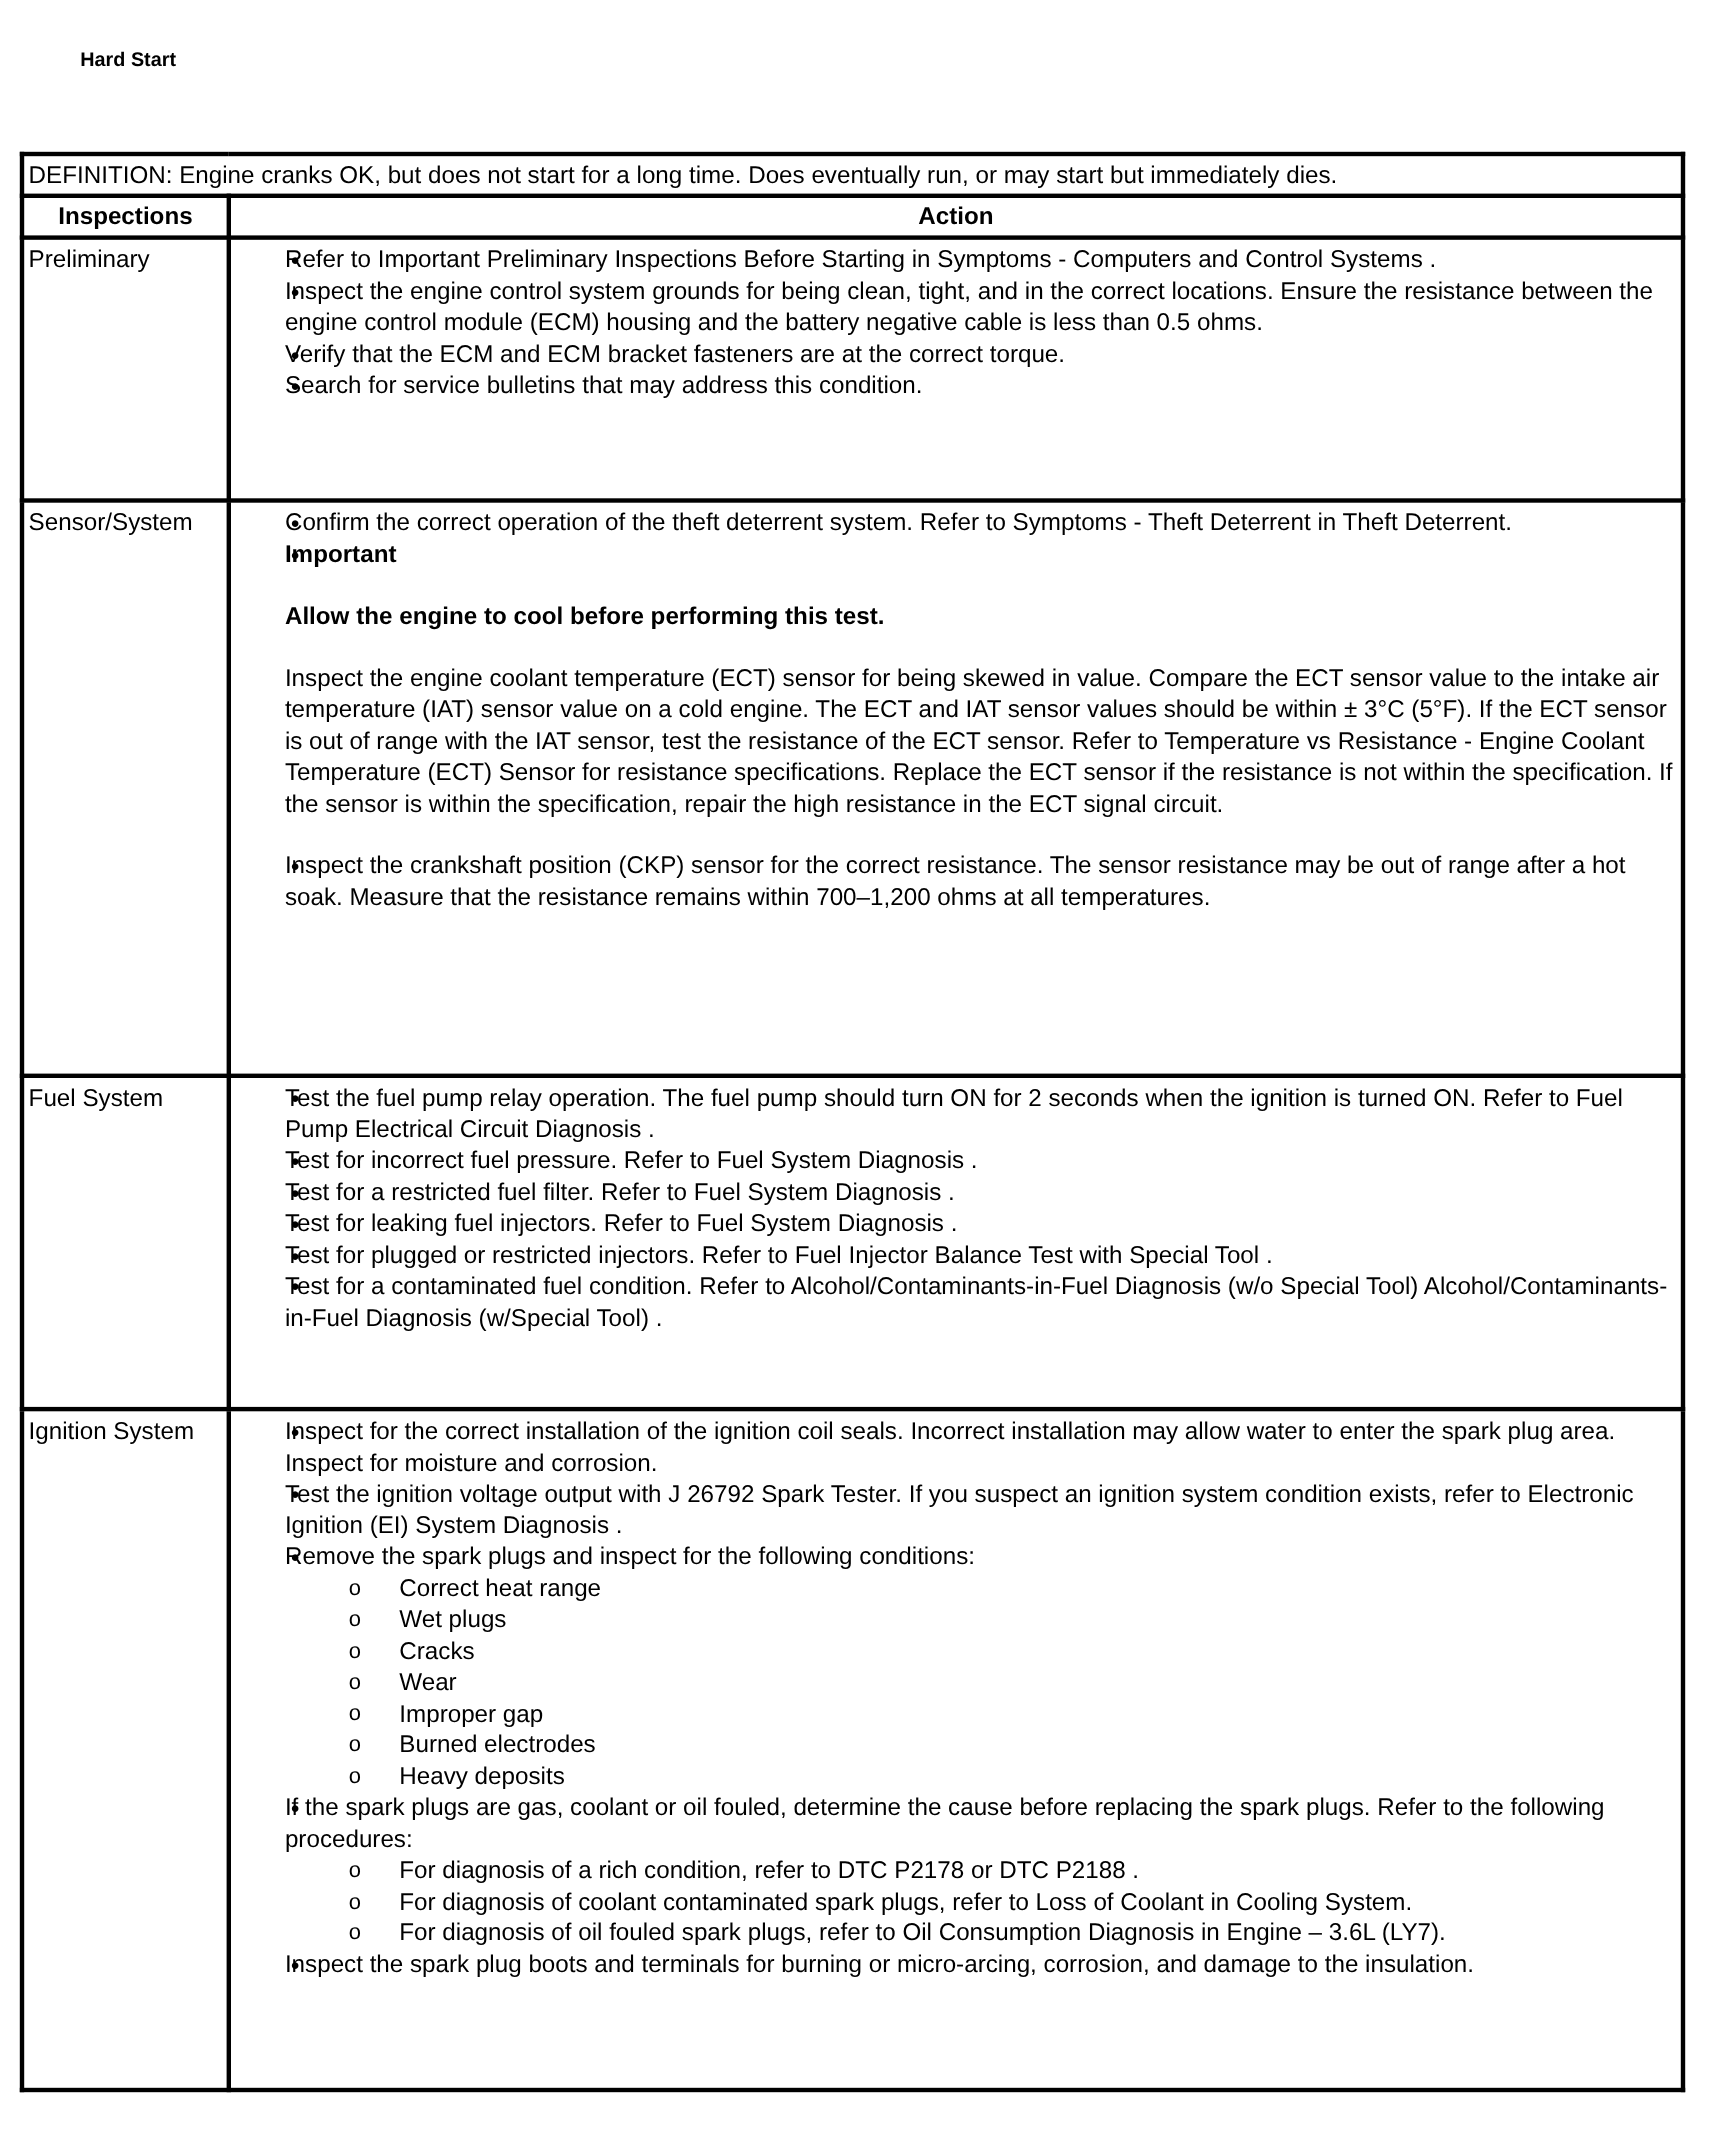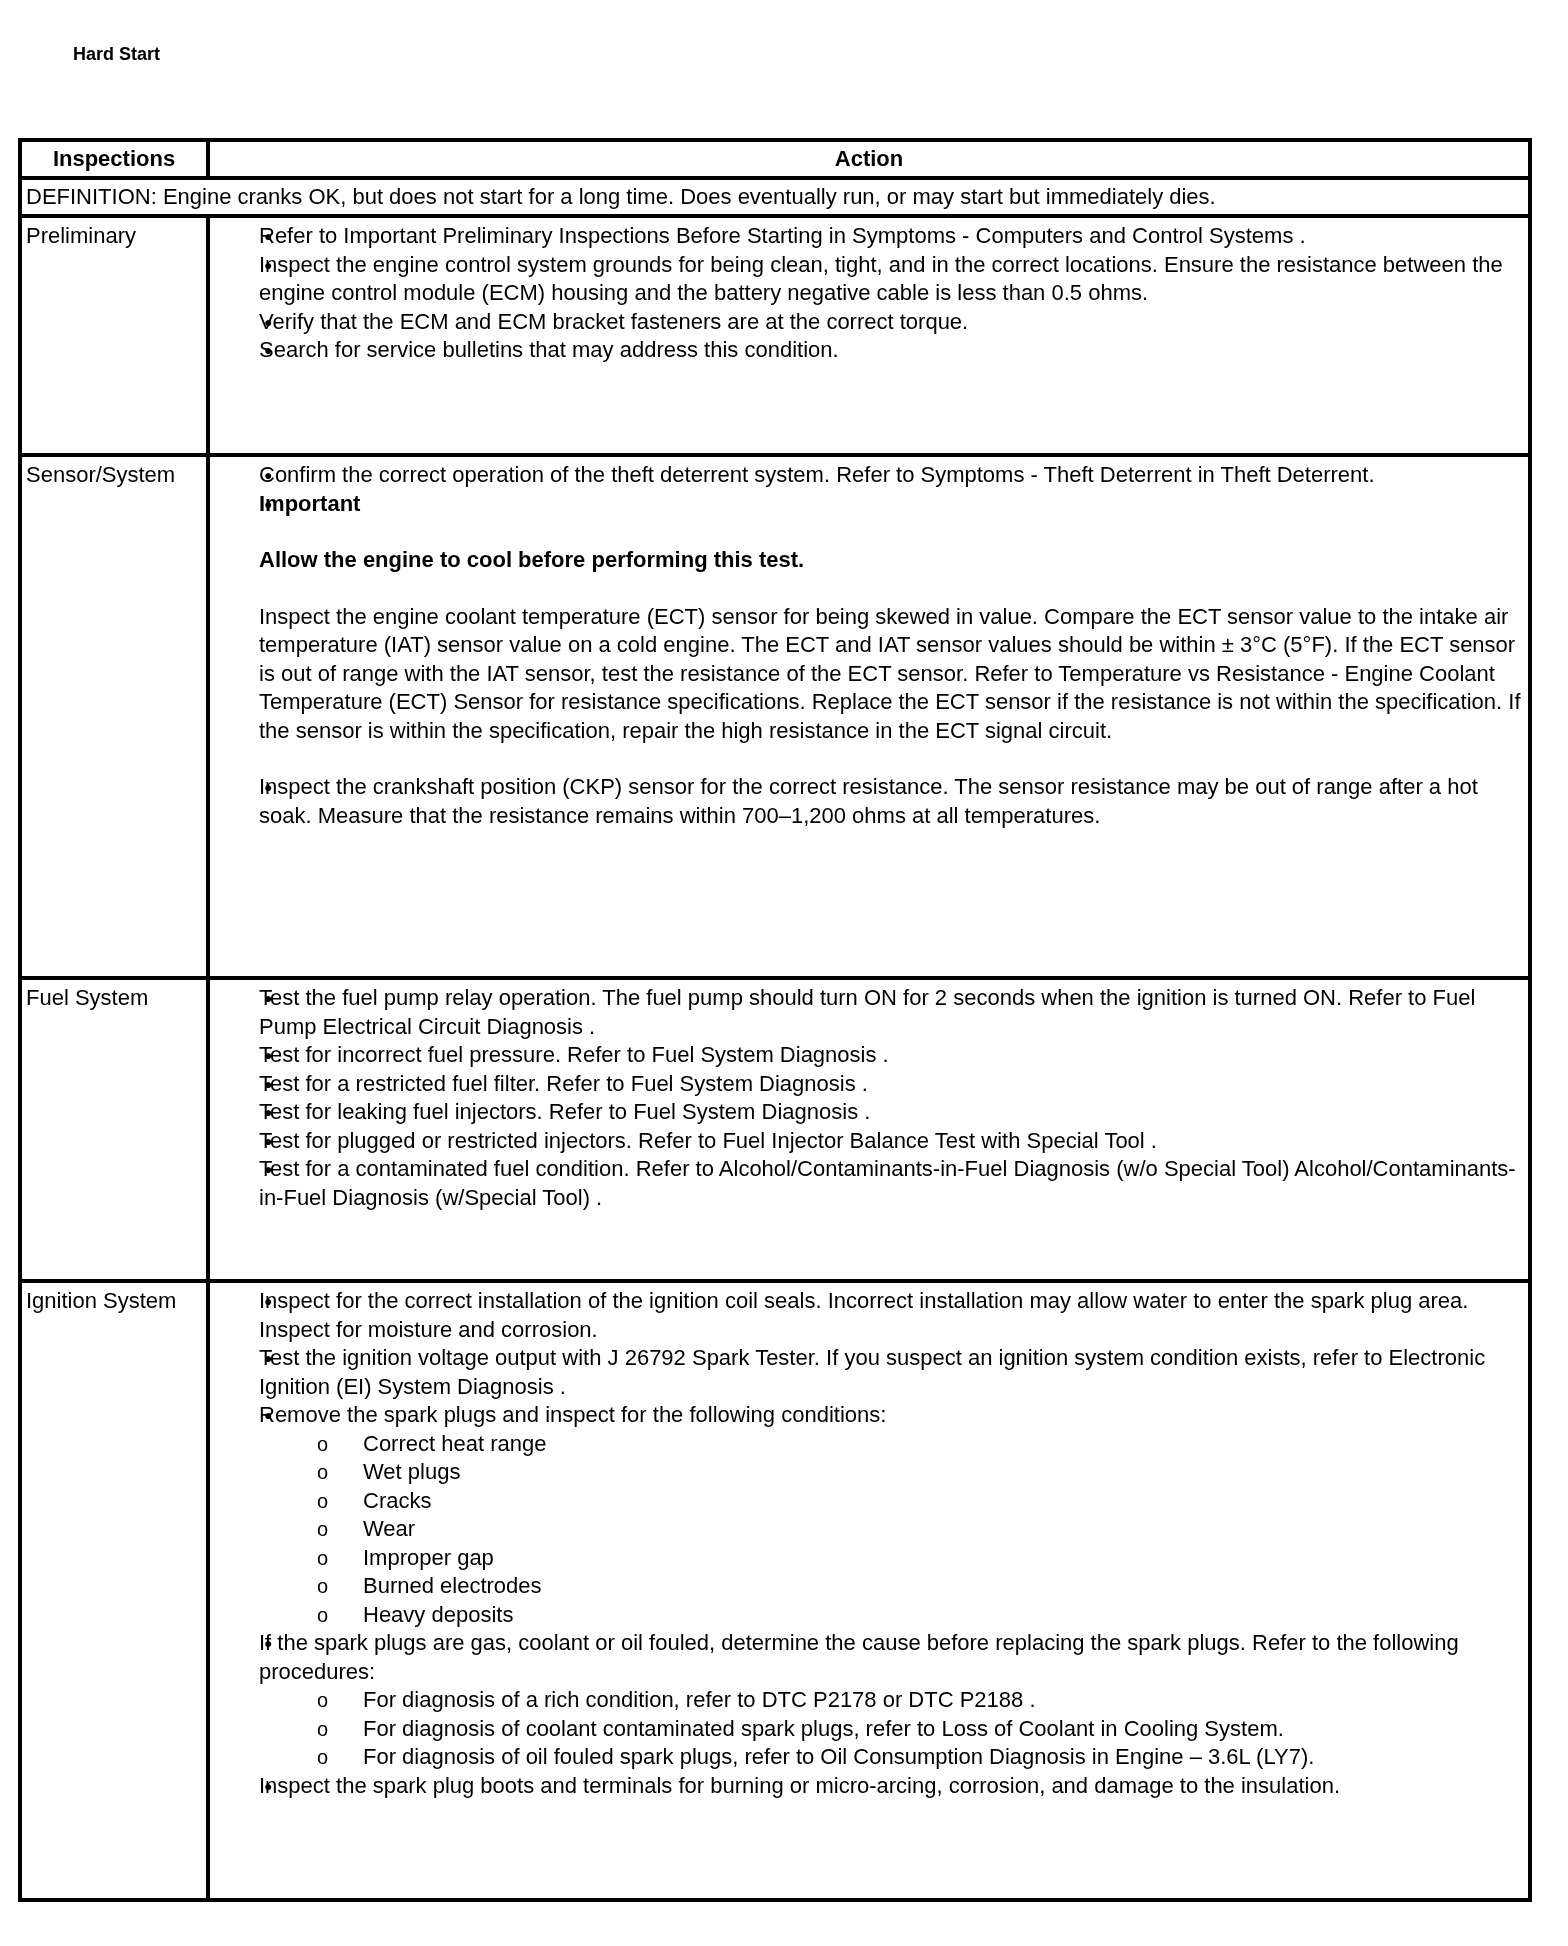--- a/index.html
+++ b/index.html
@@ -48,25 +48,25 @@
 
 <div class="title">Hard Start</div>
 
 <table class="tbl">
   <colgroup>
     <col class="col-insp">
     <col>
   </colgroup>
   <tbody>
       <tr>
+    <td colspan="2" class="def-cell">DEFINITION: Engine cranks OK, but does not start for a long time. Does eventually run, or may start but immediately dies.</td>
+  </tr>
+  <tr>
     <th>Inspections</th>
     <th>Action</th>
-  </tr>
-  <tr>
-    <td colspan="2" class="def-cell">DEFINITION: Engine cranks OK, but does not start for a long time. Does eventually run, or may start but immediately dies.</td>
   </tr>
 
   <tr class="row-pre">
     <td class="insp-cell">Preliminary</td>
     <td class="action-cell">
       <ul class="main">
         <li>Refer to Important Preliminary Inspections Before Starting in Symptoms - Computers and Control Systems .</li>
         <li>Inspect the engine control system grounds for being clean, tight, and in the correct locations. Ensure the resistance between the engine control module (ECM) housing and the battery negative cable is less than 0.5 ohms.</li>
         <li>Verify that the ECM and ECM bracket fasteners are at the correct torque.</li>
         <li>Search for service bulletins that may address this condition.</li>

